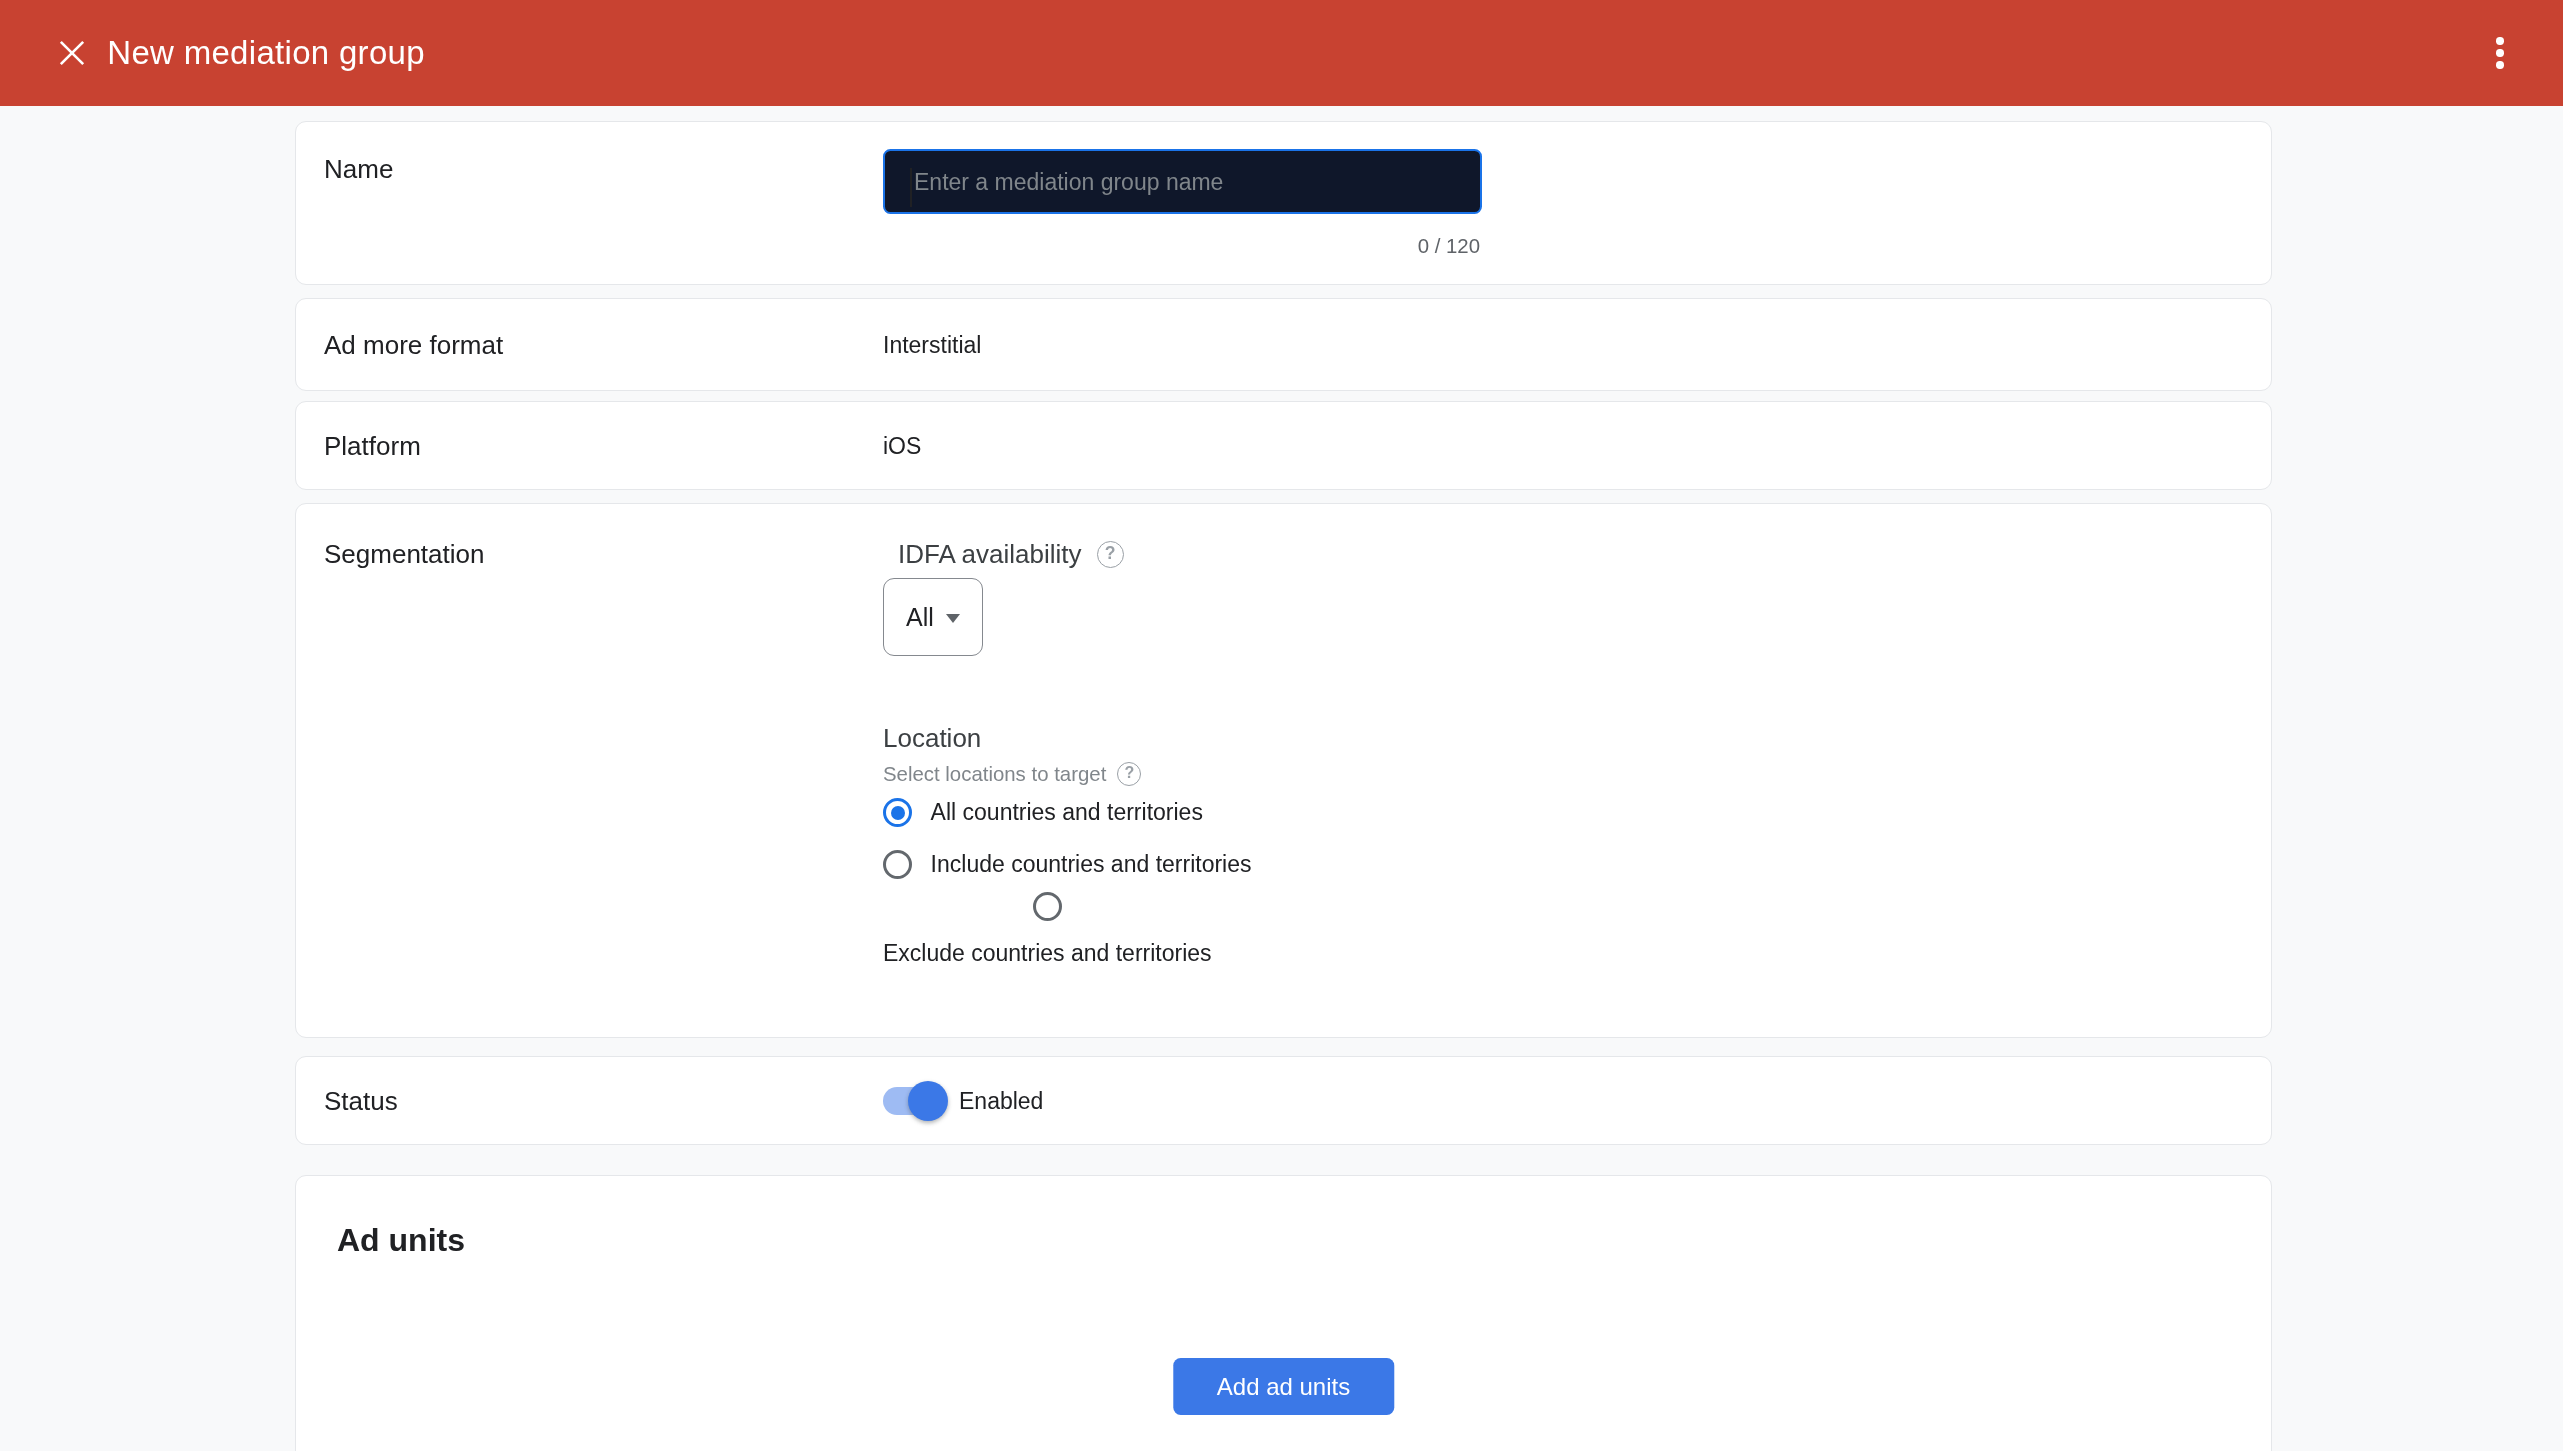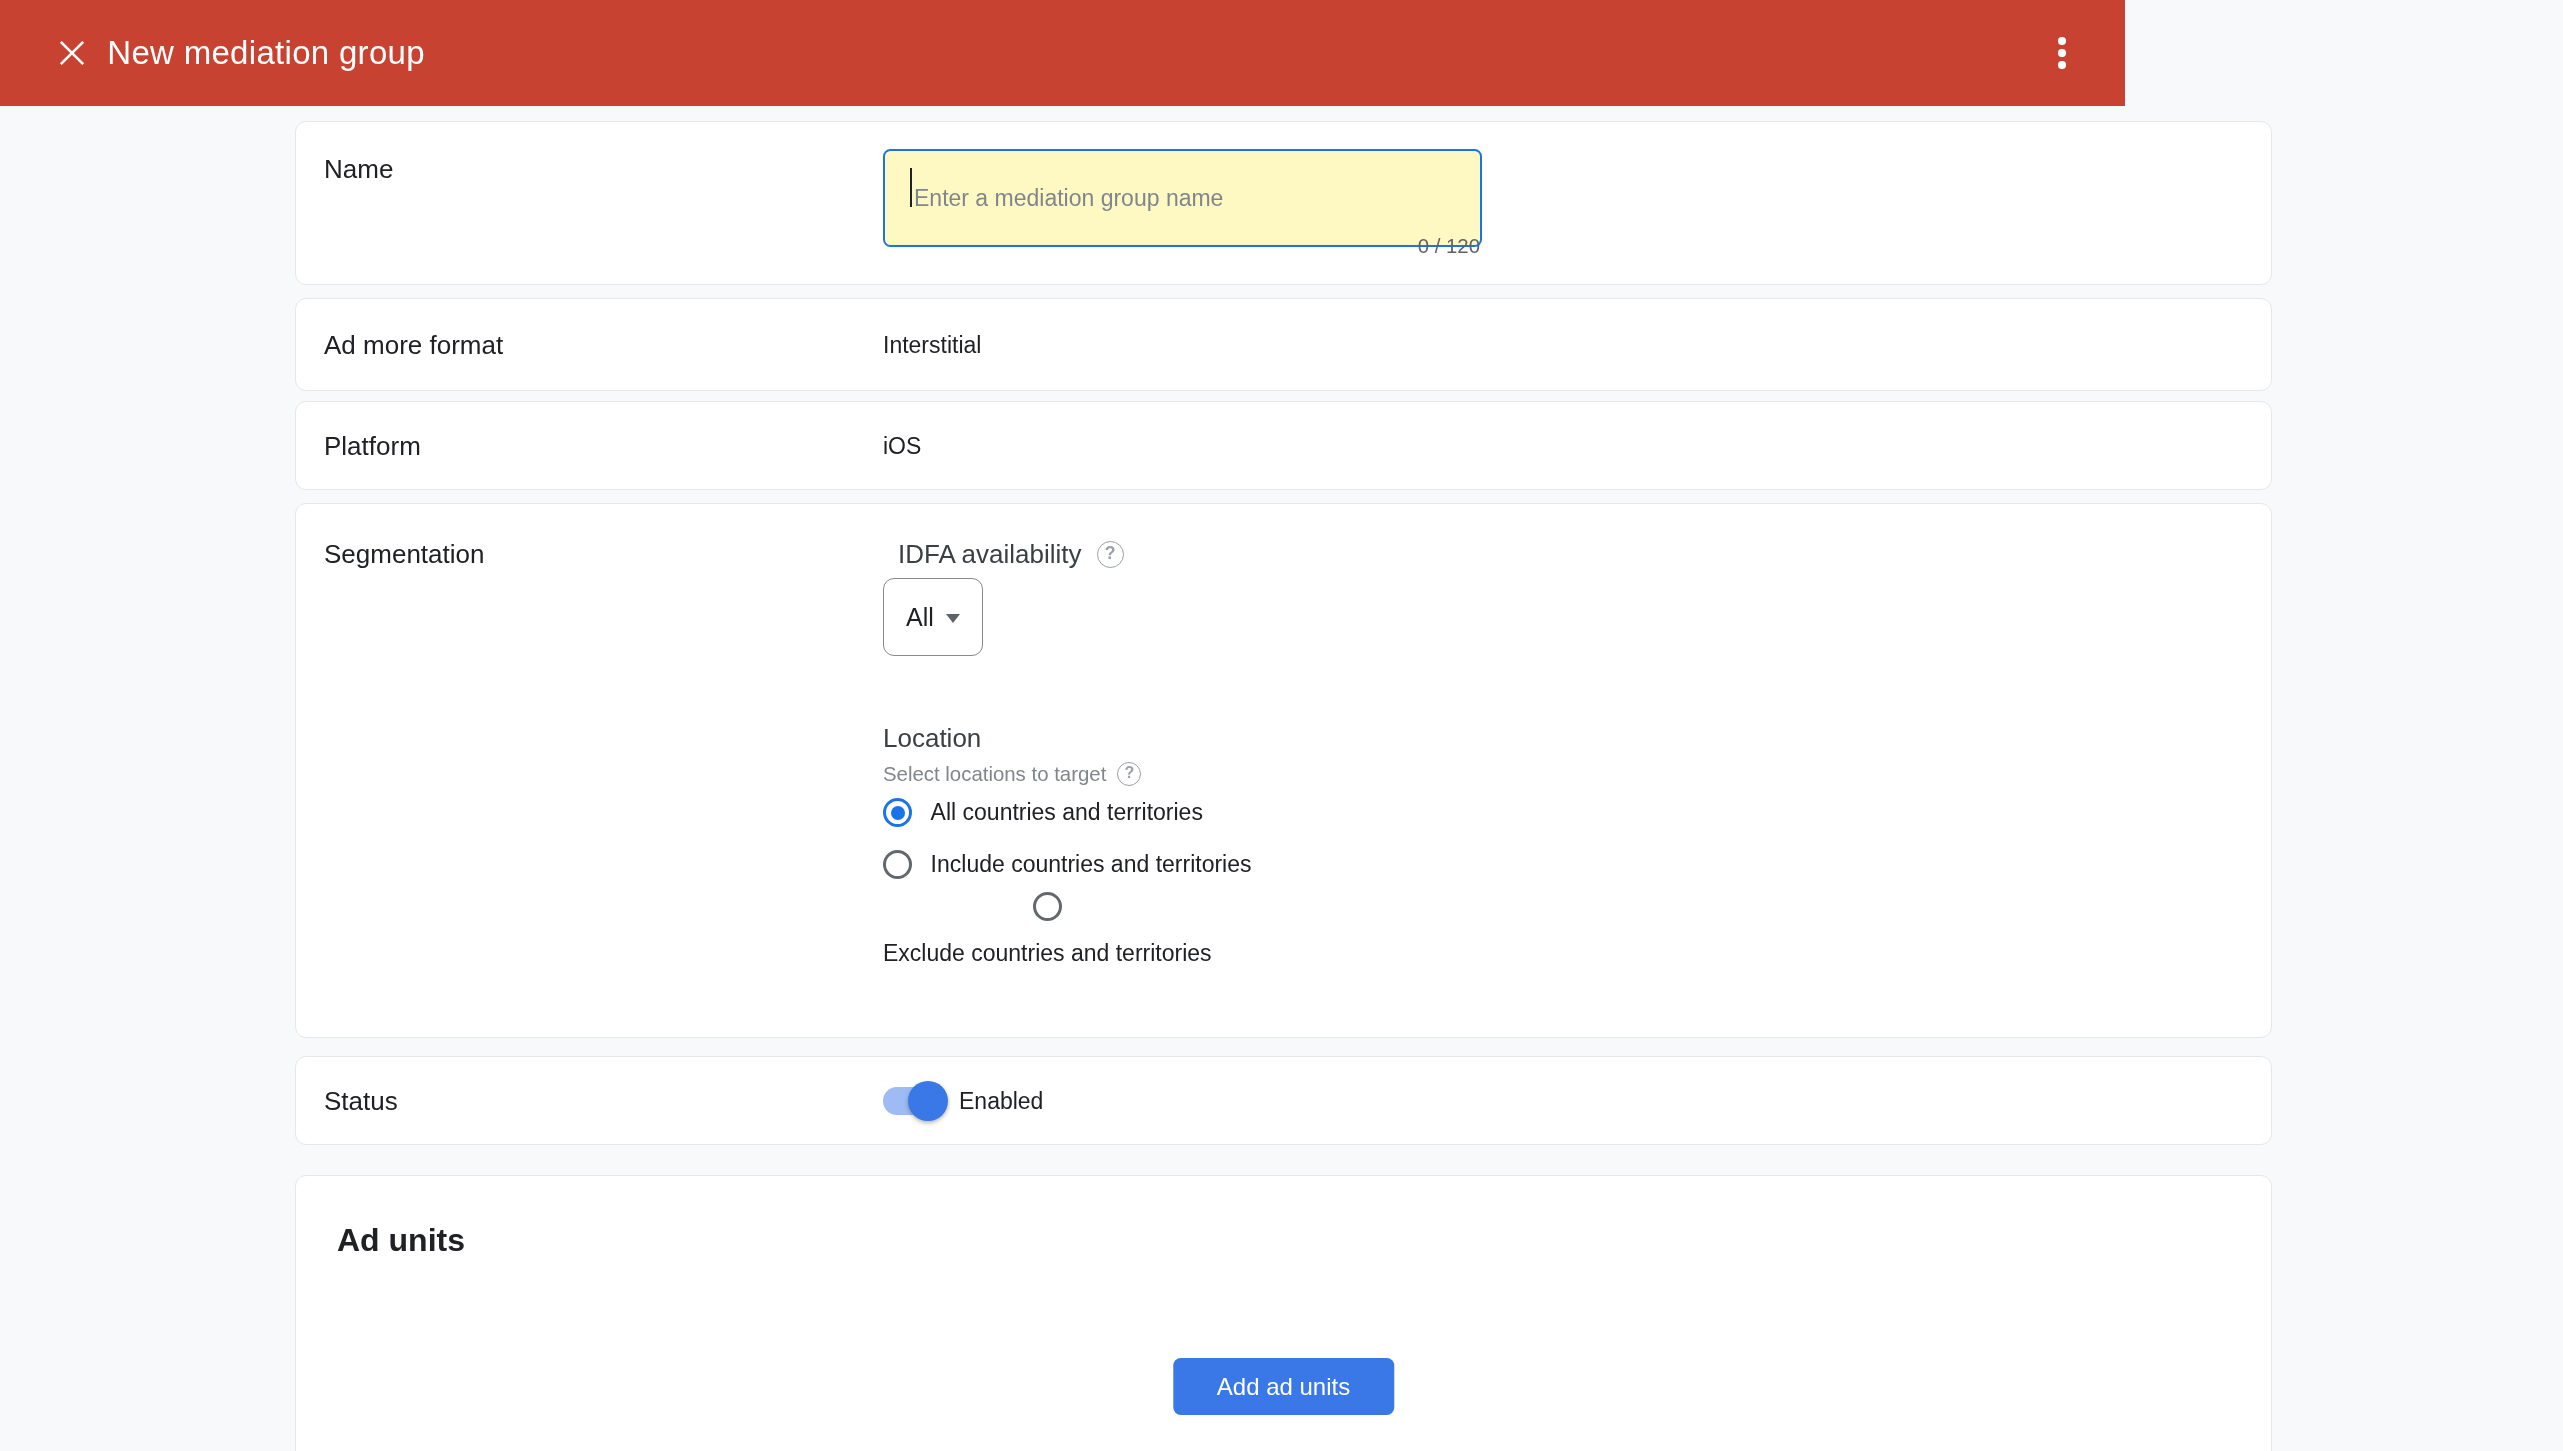--- a/index.html
+++ b/index.html
@@ -4,21 +4,21 @@
 <style>
   html,body{margin:0;padding:0;}
   body{
     width:2563px;height:1451px;overflow:hidden;position:relative;
     background:#F8F9FA;
     font-family:"Liberation Sans", sans-serif;
     -webkit-font-smoothing:antialiased;
   }
   
   .appbar{
-    position:absolute;top:0;left:0;width:2125px;height:106px;
+    position:absolute;top:0;left:0;width:2563px;height:106px;
     background:#C84231;display:flex;align-items:center;
   }
   .close-btn{
     width:52px;height:52px;margin-left:46px;border:none;background:transparent;
     display:flex;align-items:center;justify-content:center;cursor:pointer;padding:0;
   }
   .appbar-title{
     color:#FFFFFF;font-size:33px;font-weight:500;letter-spacing:0.3px;margin-left:9.3px;
   }
   .kebab-btn{
@@ -41,22 +41,22 @@
     position:absolute;left:28px;font-size:26px;color:#202124;
   }
   .row-label.v-center{top:50%;transform:translateY(-50%);}
   .row-value{
     position:absolute;left:587px;top:50%;transform:translateY(-50%);
     font-size:23px;color:#202124;
   }
   
   .card-name .row-label{top:32px;}
   .name-input{
-    position:absolute;left:587px;top:27px;width:599px;height:98px;box-sizing:border-box;
-    border:2.8px solid #1A73E8;border-radius:7.4px;background:#fef9c3;cursor:text;
+    position:absolute;left:587px;top:27px;width:599px;height:65px;box-sizing:border-box;
+    border:2.8px solid #1A73E8;border-radius:7.4px;background:#0f172a;cursor:text;
   }
   .name-input .placeholder{
     position:absolute;left:29px;top:50%;transform:translateY(-50%);
     font-size:23px;color:#80868B;white-space:nowrap;
   }
   .name-input .caret{
     position:absolute;left:25px;top:16.7px;width:1.9px;height:39px;background:#202124;
   }
   .char-counter{
     position:absolute;right:791px;top:113px;font-size:20.4px;color:#5F6368;

